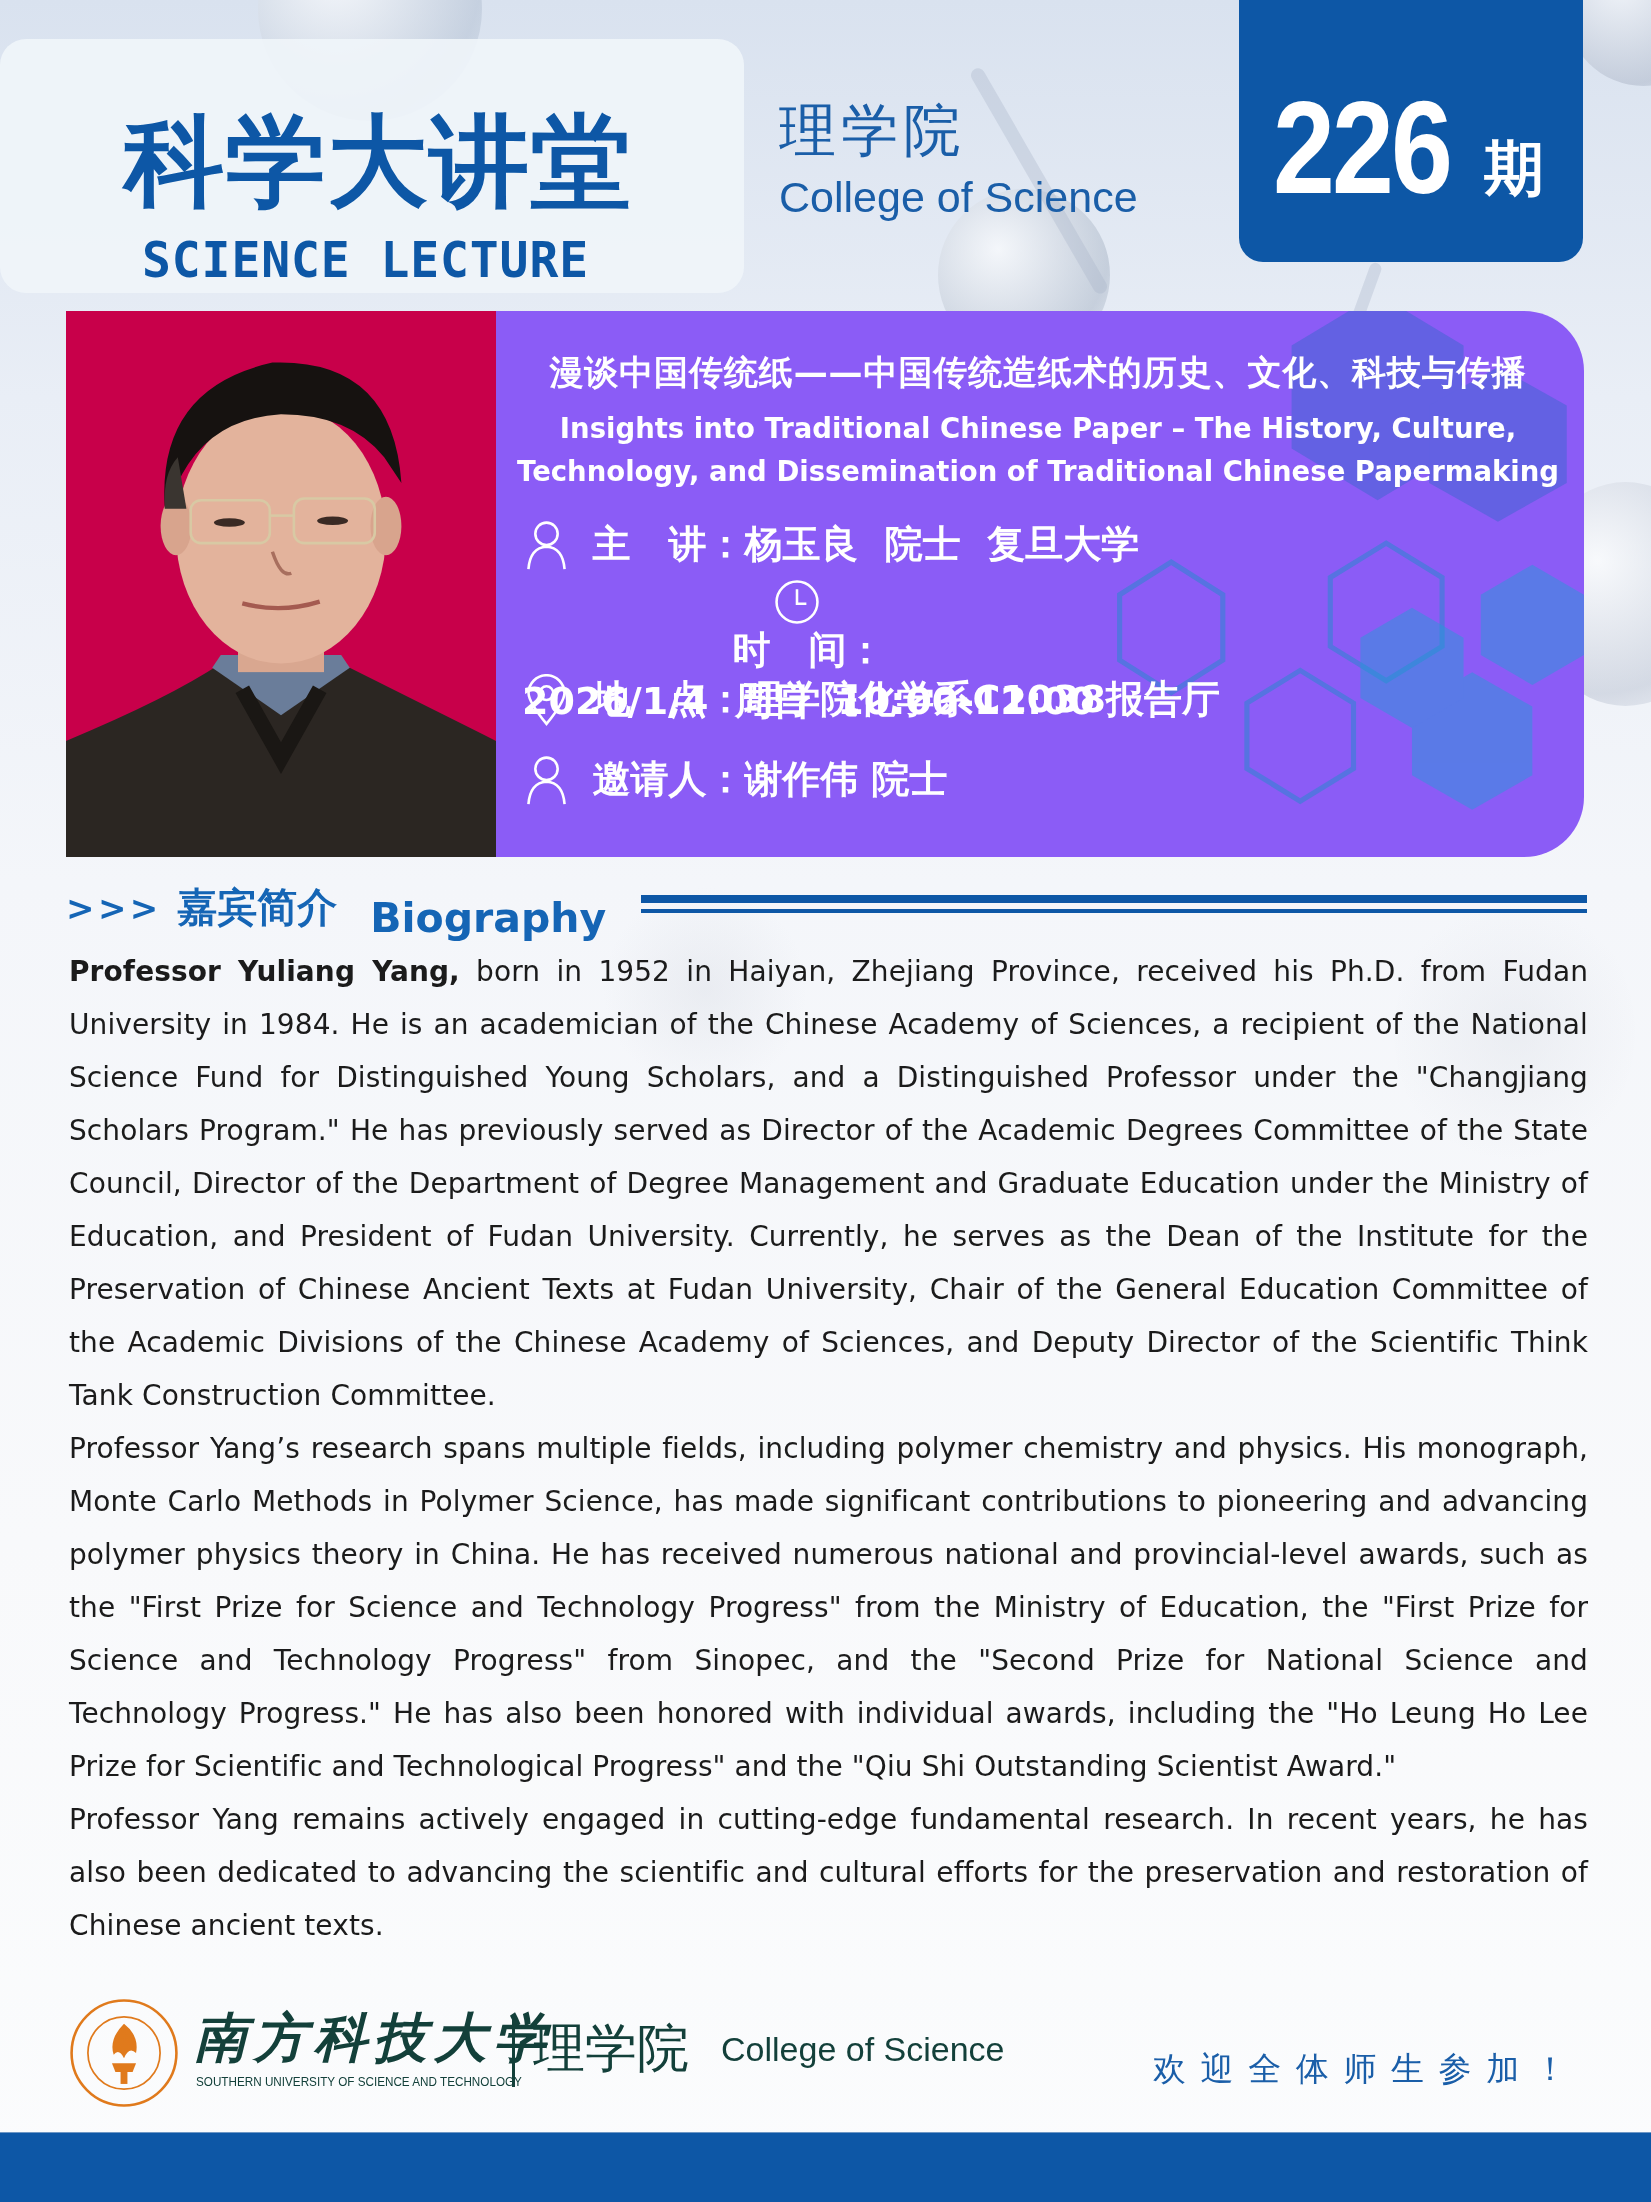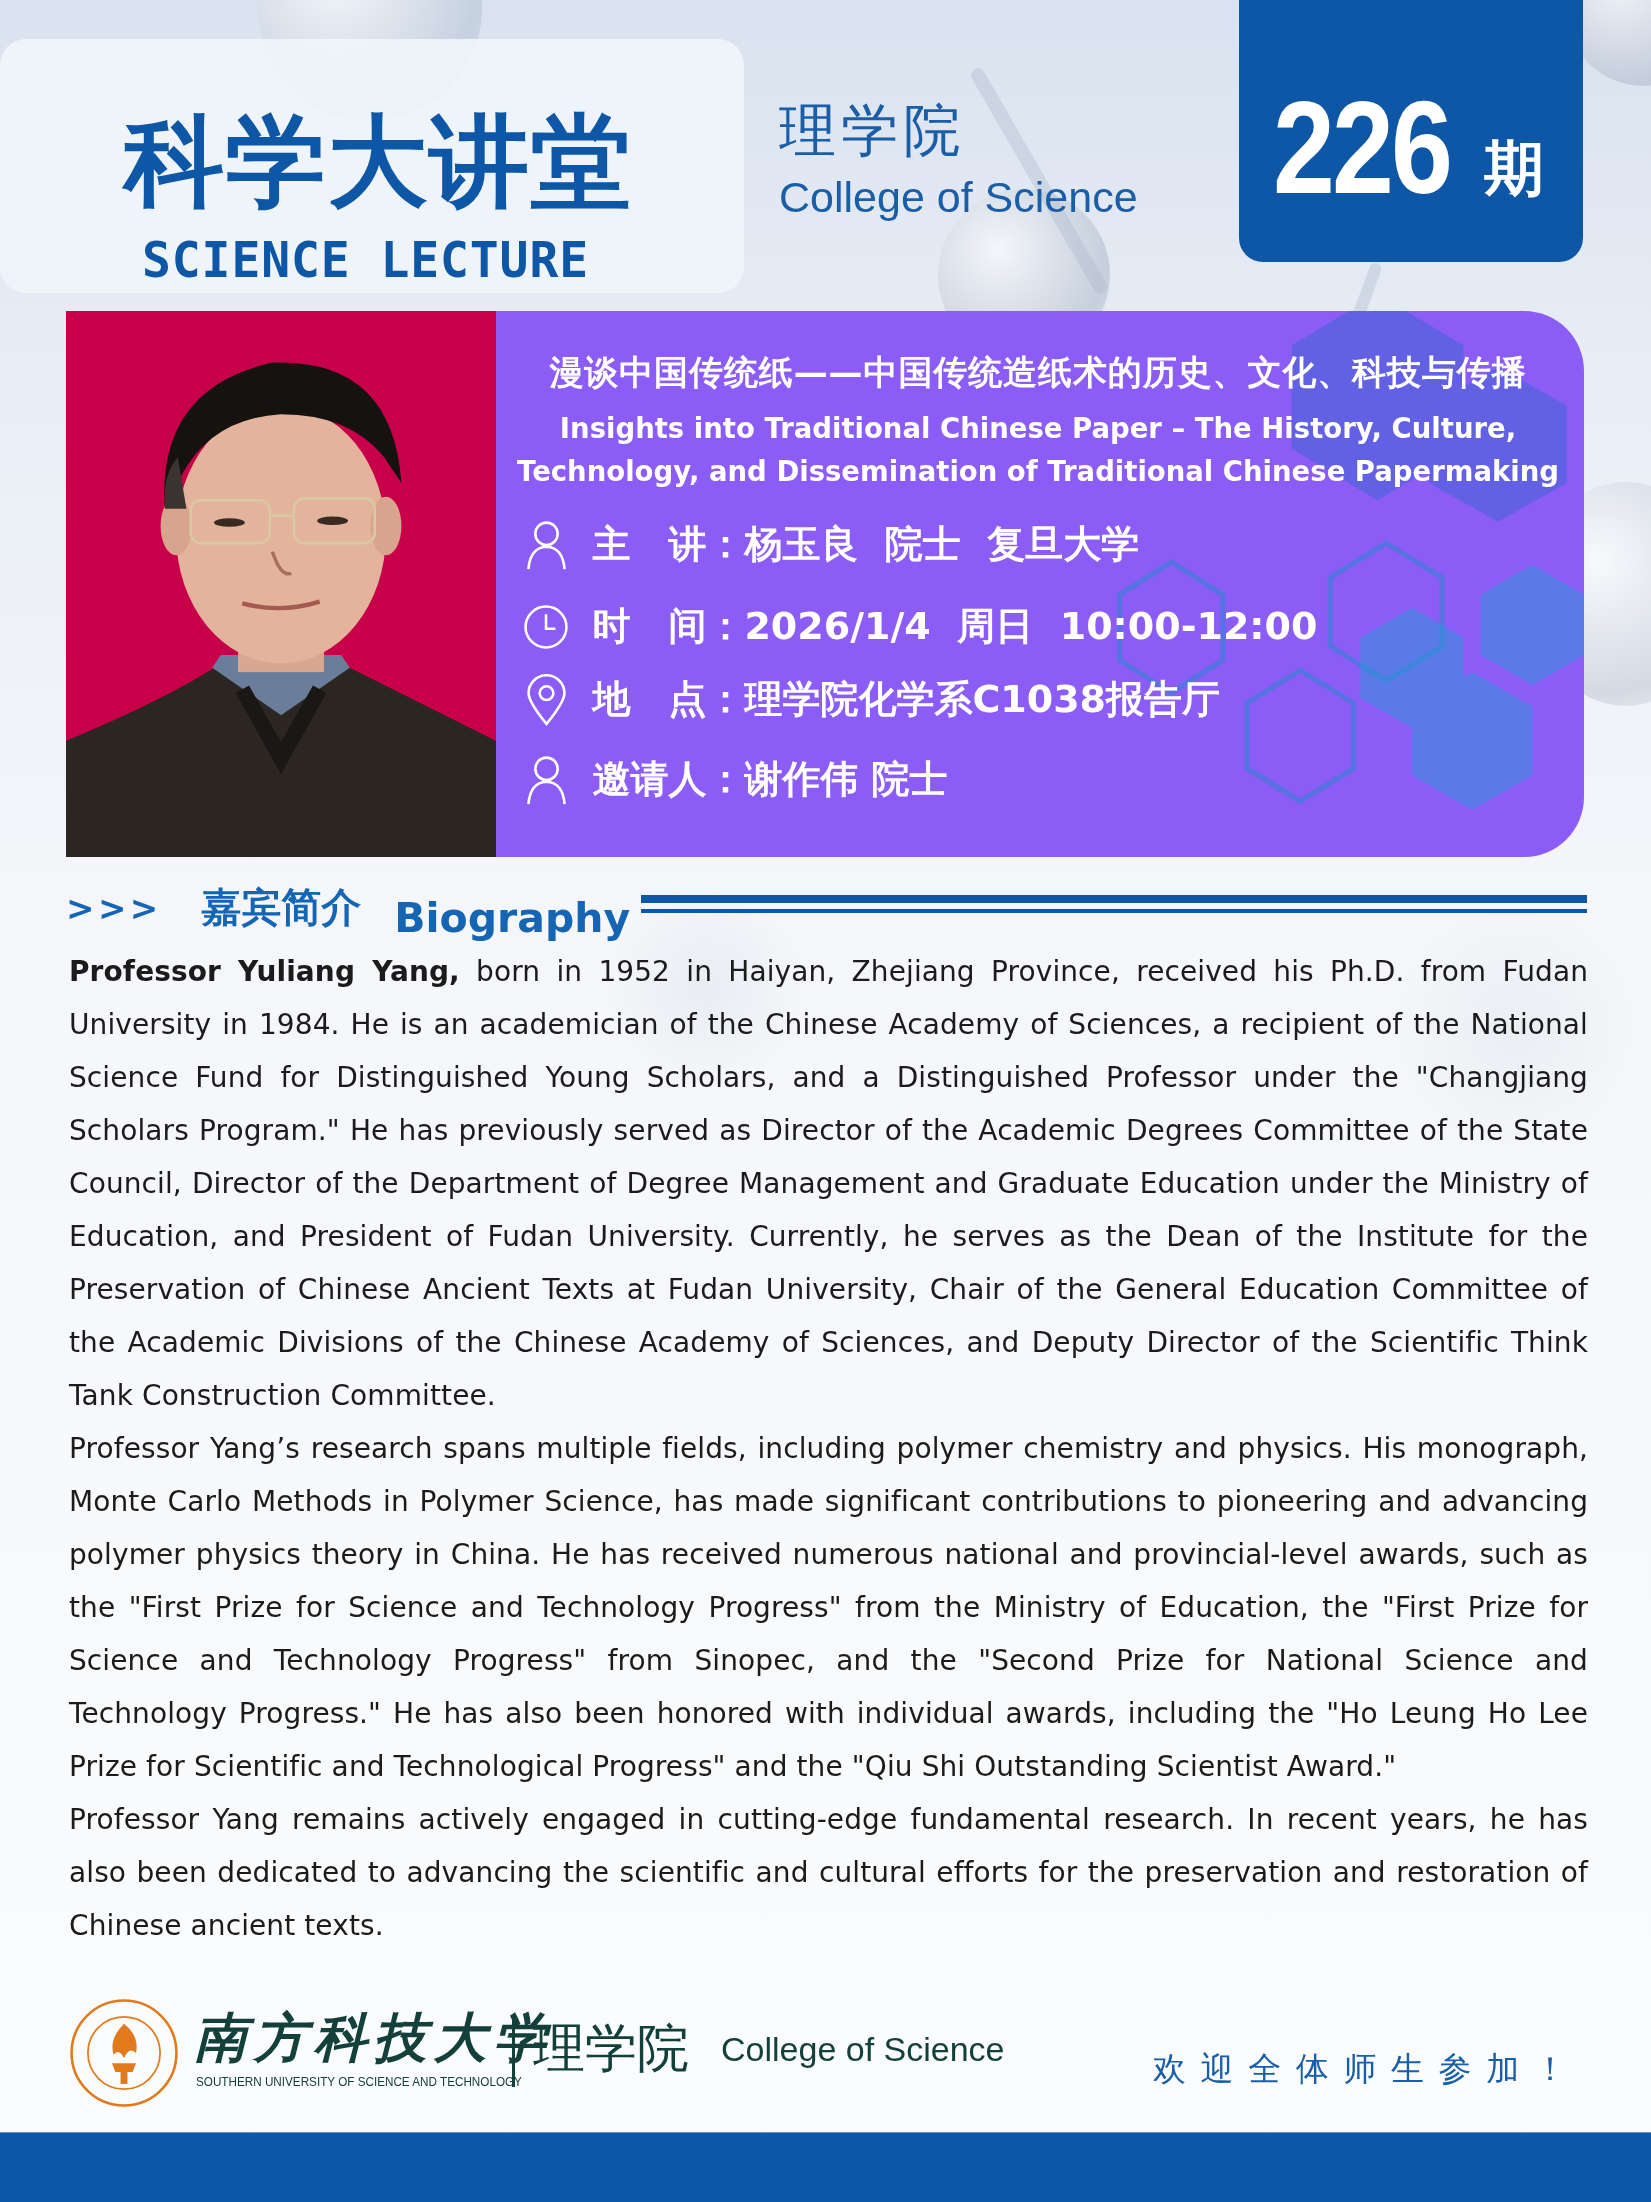--- a/index.html
+++ b/index.html
@@ -87,21 +87,21 @@
   .info-row .ico { width: 48px; height: 52px; margin-right: 22.4px; display: flex; align-items: center; justify-content: center; }
   .info-row .lbl { white-space: pre; }
   .info-row .val { white-space: pre; }
 
   
   .bio-head {
     position: absolute; left: 66px; top: 879px; height: 57px;
     display: flex; align-items: center; color: #1565b5; font-weight: 700;
   }
   .bio-head .arrows { font-size: 34px; letter-spacing: 3.4px; margin-right: 15.5px; }
-  .bio-head .cn { font-size: 40px; margin-right: 33px; margin-left: 24px; }
+  .bio-head .cn { font-size: 40px; margin-right: 33px; }
   .bio-head .en { font-size: 41px; margin-top: 20px; }
   .bio-rule { position: absolute; left: 641px; width: 946px; background: #0d57a6; }
   .bio-rule.top { top: 895px; height: 7.7px; }
   .bio-rule.bot { top: 909px; height: 4.3px; }
   .bio {
     position: absolute; left: 69px; top: 945px; width: 1519px;
     font-family: "DejaVu Sans", sans-serif; font-size: 28px; line-height: 53px;
     color: #1b1b1b; text-align: justify; letter-spacing: 0.1px;
   }
   .bio p { margin: 0; }
@@ -221,21 +221,21 @@
     <span class="ico">
       <svg width="43" height="50" viewBox="0 0 50 58">
           <circle cx="25" cy="16" r="13" fill="none" stroke="#fff" stroke-width="3"></circle>
           <path d="M4 57 Q6 32 25 31 Q44 32 46 57" fill="none" stroke="#fff" stroke-width="3"></path>
         </svg>
     </span>
     <span class="lbl">主　讲：</span>
     <span class="val">杨玉良  院士  复旦大学</span>
   </div>
 
-  <div class="info-row" style="top:288px;">
+  <div class="info-row" style="top:268px;flex-direction:column;">
     <span class="ico">
       <svg width="46" height="46" viewBox="0 0 54 54">
           <circle cx="27" cy="27" r="24" fill="none" stroke="#fff" stroke-width="3"></circle>
           <path d="M27 12 L27 29 L38 29" fill="none" stroke="#fff" stroke-width="3"></path>
         </svg>
     </span>
     <span class="lbl">时　间：</span>
     <span class="val">2026/1/4  周日  10:00-12:00</span>
   </div>
 

